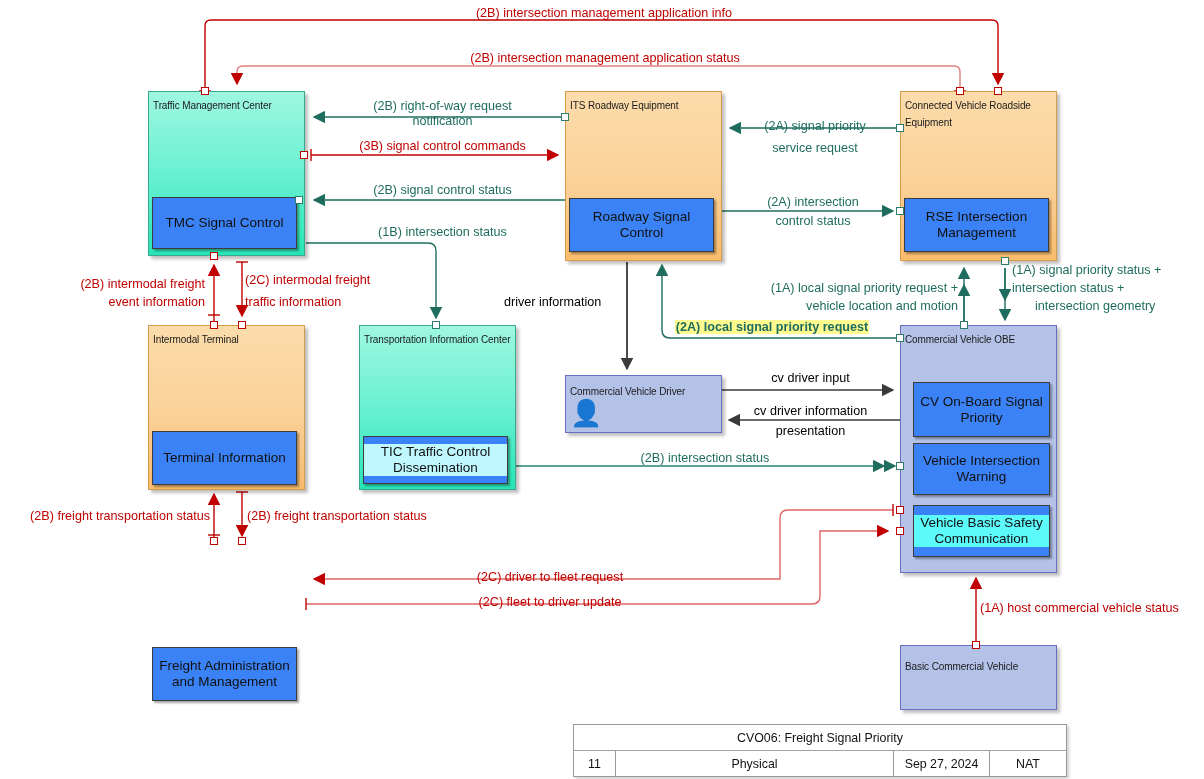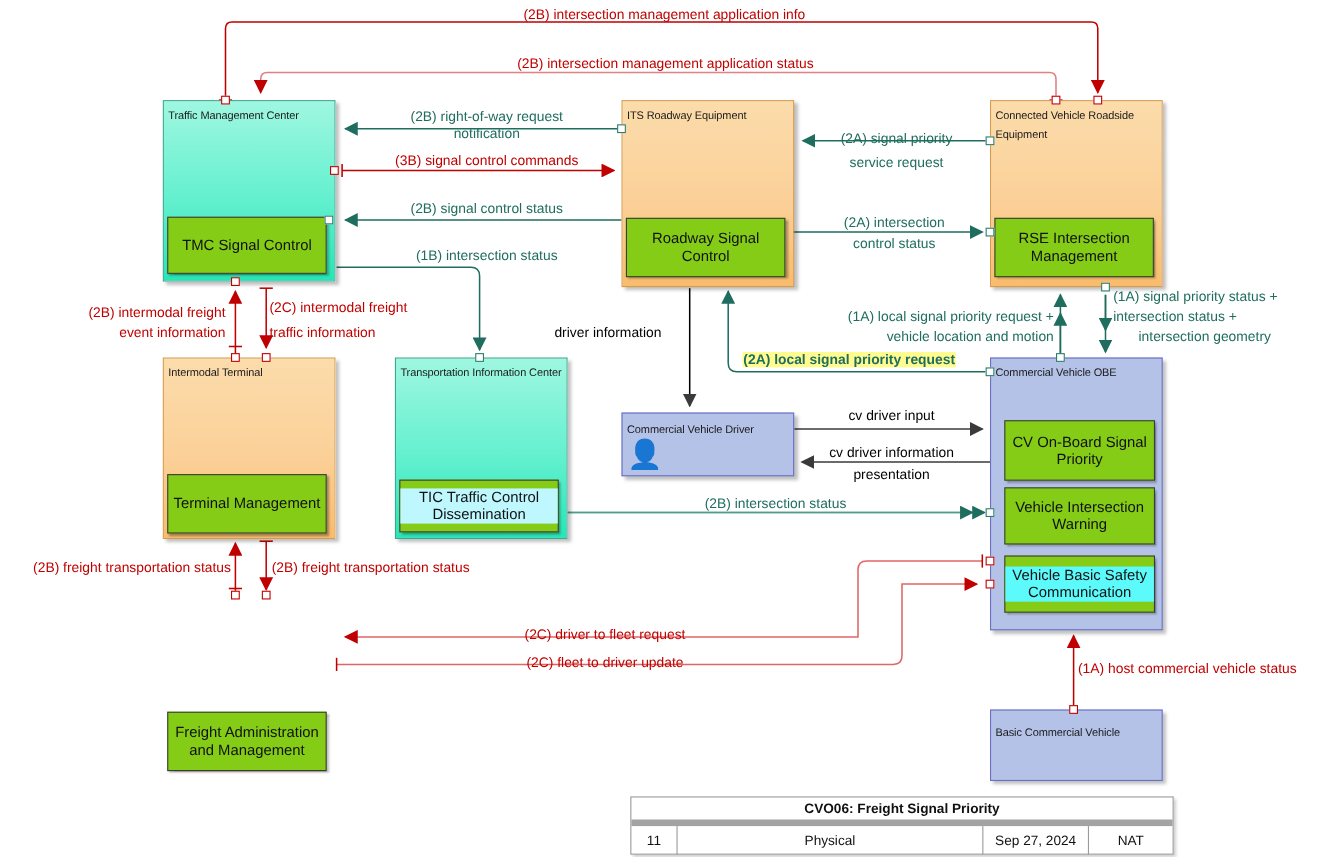--- a/index.html
+++ b/index.html
@@ -20,21 +20,21 @@
   }
   .pobj.green{background:linear-gradient(180deg,#9ff7e0 0%,#63f0cf 55%,#27e5b6 100%);border-color:#3aa890;}
   .pobj.orange{background:linear-gradient(180deg,#fbdcab 0%,#fbd098 55%,#f9bc6c 100%);border-color:#d79b4a;}
   .pobj.blue{background:#b4c2e8;border:1px solid #6a6fc4;}
   .pobj .title{
     color:#1a1a1a;font-size:10px;line-height:17px;
     padding-top:5px;padding-left:4px;padding-right:4px;letter-spacing:-0.1px;
   }
   
   .fobj{
-    position:absolute;box-sizing:border-box;background:#84cc16;
+    position:absolute;box-sizing:border-box;background:#3b82f6;
     border:1px solid #3c3c3c;
     box-shadow:2px 2px 2px rgba(0,0,0,.35);
     display:flex;align-items:center;justify-content:center;text-align:center;
     font-size:13.5px;color:#111;line-height:16px;
   }
   .fobj span.hl{background:#5cfafa;padding:0 2px;}
   .fobj span.hl2{background:#bff7ff;padding:0 2px;}
 
   
   .flow{
@@ -57,21 +57,21 @@
     position:absolute;border:1px solid #9a9a9a;box-sizing:border-box;background:#fff;
     box-shadow:2px 2px 3px rgba(0,0,0,.2);
   }
   #titleblock .row{display:flex;}
   #titleblock .cell{
     border-right:1px solid #9a9a9a;box-sizing:border-box;
     display:flex;align-items:center;justify-content:center;
     font-size:12.4px;color:#111;height:26px;
   }
   #titleblock .cell:last-child{border-right:none;}
-  #titleblock .row.top .cell{border-bottom:6px solid #a3a3a3;font-weight:bold;}
+  #titleblock .row.top .cell{border-bottom:1px solid #a3a3a3;}
   
   .person{position:absolute;color:#4a4a4a;font-size:26px;line-height:26px;}
 </style>
 </head>
 <body>
 
 <div id="canvas">
 
   <svg class="lines" viewBox="0 0 1204 779">
     <defs>
@@ -164,21 +164,21 @@
     <div class="title">Connected Vehicle Roadside Equipment</div>
   </div>
   <div class="fobj" style="left:904px;top:198px;width:145px;height:54px;">
     <span>RSE Intersection Management</span>
   </div>
 
   <div class="pobj orange" style="left:148px;top:325px;width:157px;height:165px;">
     <div class="title">Intermodal Terminal</div>
   </div>
   <div class="fobj" style="left:152px;top:431px;width:145px;height:54px;">
-    <span>Terminal Management</span>
+    <span>Terminal Information</span>
   </div>
 
   <div class="pobj green" style="left:359px;top:325px;width:157px;height:165px;">
     <div class="title">Transportation Information Center</div>
   </div>
   <div class="fobj" style="left:363px;top:436px;width:145px;height:48px;">
     <span class="hl2">TIC Traffic Control Dissemination</span>
   </div>
 
   <div class="pobj blue" style="left:565px;top:375px;width:157px;height:58px;">

